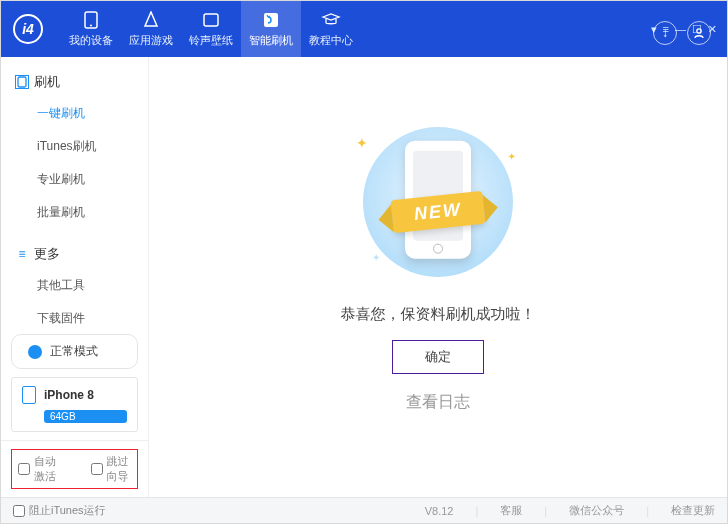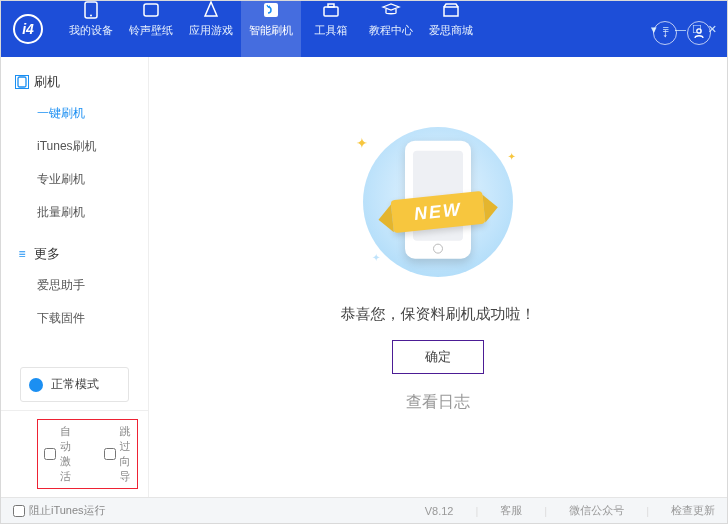--- a/index.html
+++ b/index.html
@@ -5,45 +5,45 @@
   * { box-sizing: border-box; margin: 0; padding: 0; }
   body { font-family: "Microsoft YaHei", Arial, sans-serif; font-size: 12px; background: #fff; width: 728px; height: 524px; overflow: hidden; }
   .window { width: 728px; height: 524px; display: flex; flex-direction: column; border: 1px solid #d9d9d9; }
   .header { background: #1d4ed8; color: #fff; height: 56px; display: flex; align-items: center; padding: 0 10px 0 12px; }
   .logo-area { display: flex; align-items: center; gap: 8px; margin-right: 18px; }
   .logo-circle { width: 30px; height: 30px; border: 2px solid #fff; border-radius: 50%; display: flex; align-items: center; justify-content: center; font-weight: bold; font-size: 14px; font-style: italic; }
   .logo-text { display:flex; flex-direction:column; line-height:1.1; }
   .logo-text .t1 { font-size: 15px; font-weight: bold; }
   .logo-text .t2 { font-size: 10px; opacity: 0.9; }
   .nav { display: flex; align-items: center; gap: 0; }
-  .nav-item { display: flex; flex-direction: column; align-items: center; width: 60px; height: 56px; cursor: pointer; color: #e8f1fd; gap: 4px; }
+  .nav-item { display: flex; flex-direction: column; align-items: center; justify-content: center; width: 60px; height: 56px; cursor: pointer; color: #e8f1fd; gap: 4px; }
   .nav-item.active { background: rgba(255,255,255,0.18); color:#fff; }
   .nav-item .icon { width: 20px; height: 18px; display:flex; align-items:center; justify-content:center; }
   .nav-item .label { font-size: 11px; }
   .header-right { margin-left: auto; display: flex; align-items: center; gap: 10px; }
   .win-controls { display:flex; gap:6px; margin-left: 8px; }
   .win-controls span { font-size: 11px; cursor:pointer; color:#cde4fc; }
   .circle-icon { width: 24px; height:24px; border:1.5px solid rgba(255,255,255,0.7); border-radius:50%; display:flex; align-items:center; justify-content:center; cursor:pointer; font-size:12px; color:#fff; }
   .body { flex:1; display:flex; overflow:hidden; }
   .sidebar { width: 148px; border-right:1px solid #eee; display:flex; flex-direction:column; background:#fff; }
   .sb-scroll { flex:1; overflow:auto; padding-top:10px; }
   .sb-group { padding: 6px 14px; display:flex; align-items:center; gap:5px; color:#333; font-size:13px; }
   .sb-group .gicon { width:14px; height:14px; border:1.5px solid #1b8ff2; display:flex; align-items:center; justify-content:center; font-size:9px; color:#1b8ff2; }
   .sb-item { padding: 8px 14px 8px 36px; font-size:12px; color:#555; cursor:pointer; }
   .sb-item.active { color:#1b8ff2; }
   .sb-spacer { height: 10px; }
-  .sb-mode { margin: 8px 19px; border:1px solid #e4e4e4; border-radius:3px; padding:8px 8px; display:flex; align-items:center; gap:8px; color:#444; cursor:pointer; }
+  .sb-mode { margin: 8px 10px; border:1px solid #e4e4e4; border-radius:10px; padding:8px 16px; display:flex; align-items:center; gap:8px; color:#444; cursor:pointer; }
   .mode-icon { width:14px; height:14px; border-radius:50%; background:#1b8ff2; display:inline-block; }
   .sb-device { margin: 0 10px 8px 10px; border:1px solid #e4e4e4; border-radius:3px; padding:8px 10px; display:flex; flex-direction:column; gap:6px; }
   .dev-row { display:flex; align-items:center; gap:8px; }
   .dev-icon { width:14px; height:18px; border:1.5px solid #1b8ff2; border-radius:2px; display:inline-block; }
   .dev-name { font-size:12px; color:#333; font-weight:600; }
   .badge { background:#1b8ff2; color:#fff; font-size:10px; padding:1px 6px; border-radius:3px; display:inline-block; margin-left:22px; }
   .sb-checks { border-top:1px solid #eee; padding:8px 10px; }
-  .red-box { border:1.5px solid #e23; padding:4px 6px; display:flex; gap:32px;margin-left:26px; }
+  .red-box { border:1.5px solid #e23; padding:4px 6px; display:flex; gap:32px; }
   .chk { display:flex; align-items:center; gap:4px; color:#888; font-size:11px; cursor:pointer; }
   .chk input { width:12px; height:12px; }
   .main { flex:1; display:flex; flex-direction:column; align-items:center; background:#fff; }
   .hero { margin-top: 60px; width:200px; height:170px; position:relative; display:flex; align-items:center; justify-content:center; }
   .hero-circle { width:150px; height:150px; border-radius:50%; background: radial-gradient(circle at 50% 45%, #eaf6ff 0%, #bfe3fb 60%, #9fd5f7 100%); position:relative; }
   .phone { position:absolute; left:50%; top:50%; transform:translate(-50%,-52%); width:66px; height:118px; background:#fff; border-radius:10px; box-shadow:0 4px 10px rgba(0,0,0,0.15); }
   .phone::after { content:""; position:absolute; top:10px; left:8px; right:8px; bottom:18px; background:#eef0f4; border-radius:4px; }
   .phone .home { position:absolute; bottom:5px; left:50%; transform:translateX(-50%); width:10px; height:10px; border:1.5px solid #bbb; border-radius:50%; }
   .ribbon { position:absolute; left:50%; top:56%; transform:translate(-50%,-50%) rotate(-6deg); background:#f7c63e; color:#fff; font-weight:800; font-style:italic; letter-spacing:2px; padding:6px 22px; border-radius:4px; box-shadow:0 3px 6px rgba(0,0,0,0.15); font-size:18px; }
   .ribbon::before, .ribbon::after { content:""; position:absolute; width:0; height:0; border-style:solid; }
@@ -72,70 +72,52 @@
         <span class="icon">
             <svg width="14" height="18" viewBox="0 0 14 18">
               <rect x="1" y="1" width="12" height="16" rx="2" fill="none" stroke="#fff" stroke-width="1.5"></rect>
               <circle cx="7" cy="14.5" r="1" fill="#fff"></circle>
             </svg>
           </span>
         <span class="label">我的设备</span>
       </div>
       <div class="nav-item">
         <span class="icon">
+            <svg width="18" height="18" viewBox="0 0 18 18">
+              <path d="M9 1 L15 15 H3 Z" fill="none" stroke="#fff" stroke-width="1.5"></path>
+            </svg>
+          </span>
+        <span class="label">应用游戏</span>
+      </div>
+      <div class="nav-item">
+        <span class="icon">
             <svg width="18" height="16" viewBox="0 0 18 16">
               <rect x="2" y="2" width="14" height="12" rx="2" fill="none" stroke="#fff" stroke-width="1.5"></rect>
             </svg>
           </span>
         <span class="label">铃声壁纸</span>
-      </div>
-      <div class="nav-item">
-        <span class="icon">
-            <svg width="18" height="18" viewBox="0 0 18 18">
-              <path d="M9 1 L15 15 H3 Z" fill="none" stroke="#fff" stroke-width="1.5"></path>
-            </svg>
-          </span>
-        <span class="label">应用游戏</span>
       </div>
       <div class="nav-item active">
         <span class="icon">
             <svg width="18" height="18" viewBox="0 0 18 18">
               <rect x="2" y="2" width="14" height="14" rx="2" fill="#fff"></rect>
               <path d="M6 6 A3 3 0 1 1 6 12" fill="none" stroke="#1b8ff2" stroke-width="1.5"></path>
               <path d="M6 6 L5 4 M6 6 L8 5" stroke="#1b8ff2" stroke-width="1.2"></path>
             </svg>
           </span>
         <span class="label">智能刷机</span>
       </div>
       <div class="nav-item">
         <span class="icon">
-            <svg width="18" height="16" viewBox="0 0 18 16">
-              <rect x="2" y="5" width="14" height="9" rx="1" fill="none" stroke="#fff" stroke-width="1.5"></rect>
-              <rect x="6" y="2" width="6" height="3" fill="none" stroke="#fff" stroke-width="1.5"></rect>
-            </svg>
-          </span>
-        <span class="label">工具箱</span>
-      </div>
-      <div class="nav-item">
-        <span class="icon">
             <svg width="20" height="16" viewBox="0 0 20 16">
               <path d="M2 5 L10 2 L18 5 L10 8 Z" fill="none" stroke="#fff" stroke-width="1.3"></path>
               <path d="M5 7 V11 C5 12 15 12 15 11 V7" fill="none" stroke="#fff" stroke-width="1.3"></path>
             </svg>
           </span>
         <span class="label">教程中心</span>
-      </div>
-      <div class="nav-item">
-        <span class="icon">
-            <svg width="18" height="16" viewBox="0 0 18 16">
-              <rect x="2" y="5" width="14" height="9" fill="none" stroke="#fff" stroke-width="1.5"></rect>
-              <path d="M2 5 L4 2 H14 L16 5" fill="none" stroke="#fff" stroke-width="1.5"></path>
-            </svg>
-          </span>
-        <span class="label">爱思商城</span>
       </div>
     </div>
     <div class="header-right">
       <div class="win-controls">
         <span>▾</span>
         <span>≡</span>
         <span>—</span>
         <span>☐</span>
         <span>✕</span>
       </div>
@@ -169,27 +151,34 @@
         </div>
         <div class="sb-item active">一键刷机</div>
         <div class="sb-item">iTunes刷机</div>
         <div class="sb-item">专业刷机</div>
         <div class="sb-item">批量刷机</div>
         <div class="sb-spacer"></div>
         <div class="sb-group">
           <span class="gicon" style="border:none;color:#1b8ff2;font-size:12px">≡</span>
           <span>更多</span>
         </div>
-        <div class="sb-item">爱思助手</div>
+        <div class="sb-item">其他工具</div>
         <div class="sb-item">下载固件</div>
 
       </div>
       <div class="sb-mode">
         <span class="mode-icon"></span>
         <span>正常模式</span>
+      </div>
+      <div class="sb-device">
+        <div class="dev-row">
+          <span class="dev-icon"></span>
+          <span class="dev-name">iPhone 8</span>
+        </div>
+        <span class="badge">64GB</span>
       </div>
       <div class="sb-checks">
         <div class="red-box">
           <label class="chk">
             <input type="checkbox" style="">
             <span>自动激活</span>
           </label>
           <label class="chk">
             <input type="checkbox" style="">
             <span>跳过向导</span>

